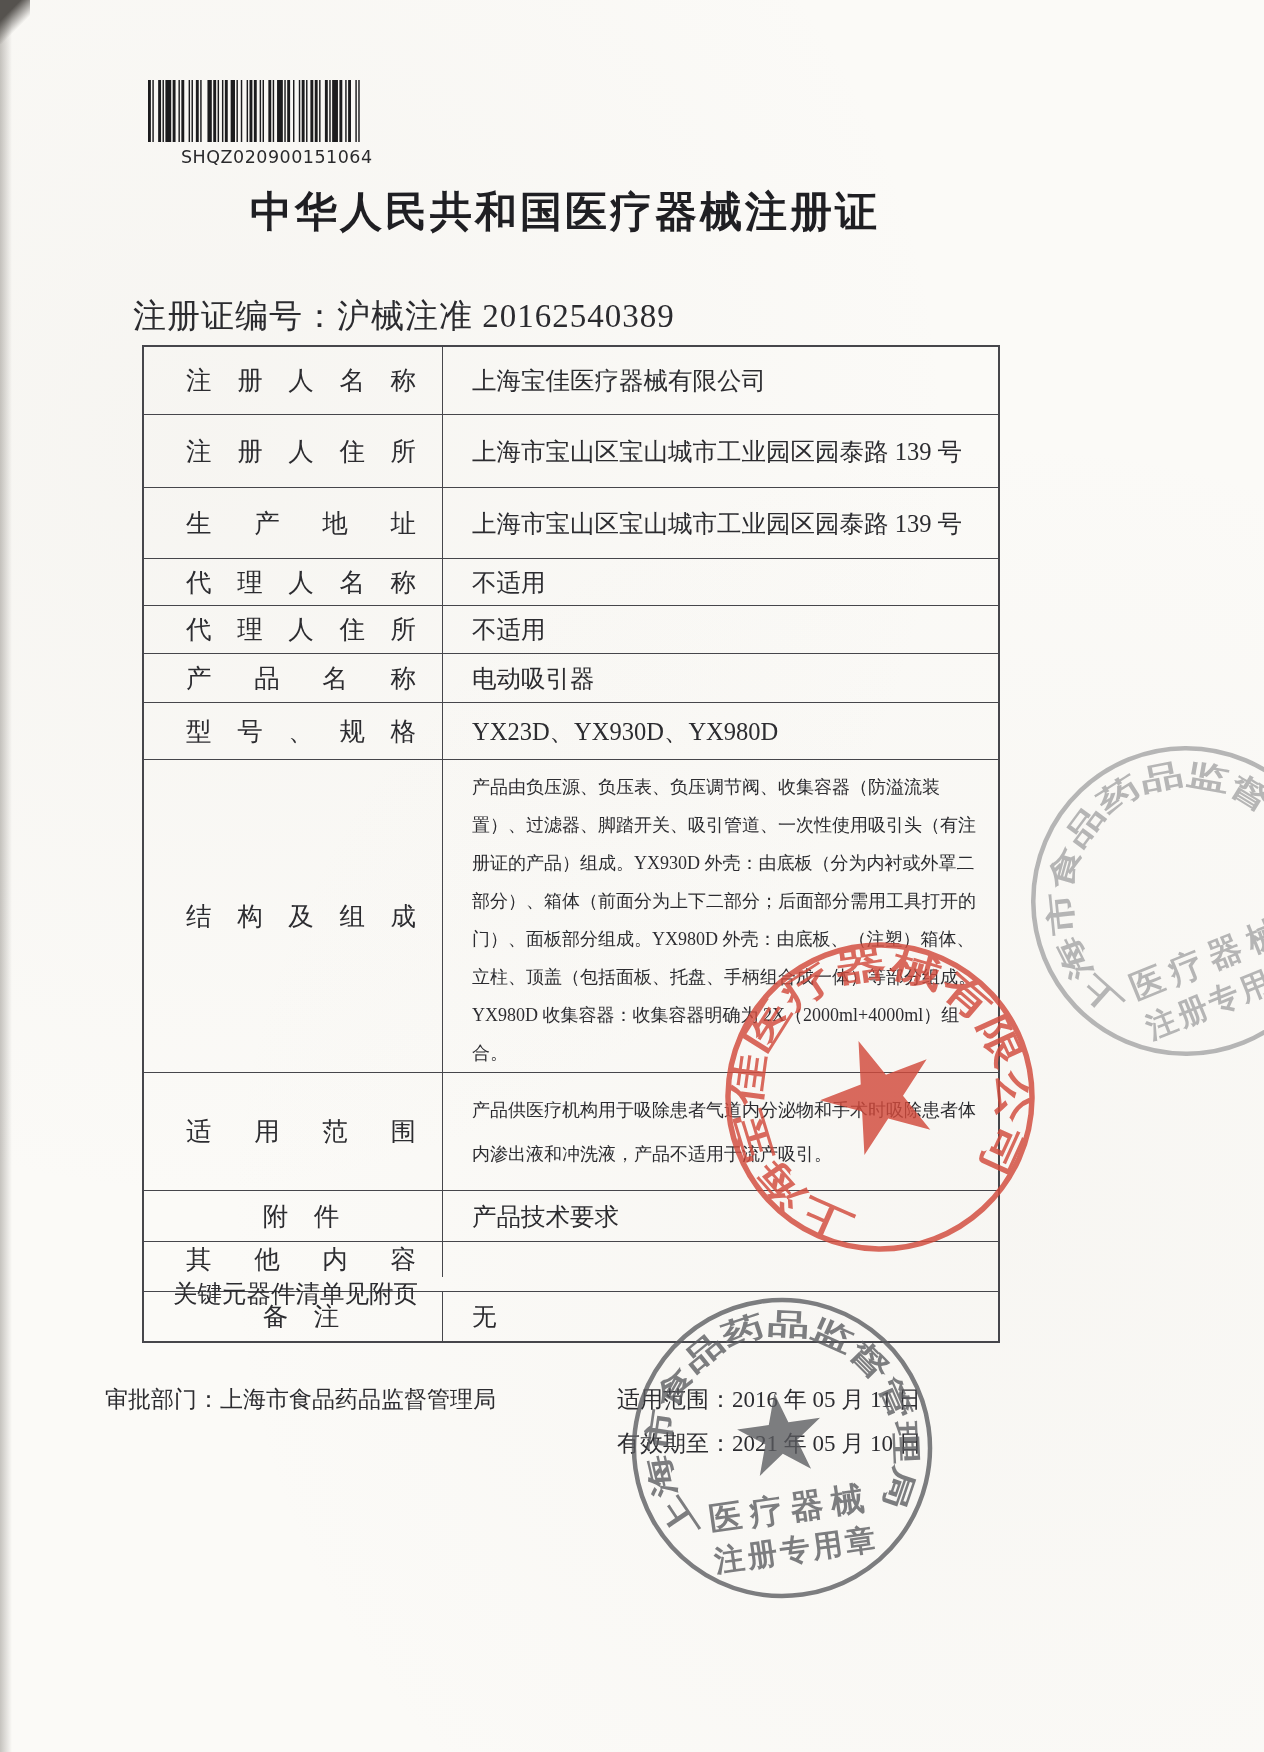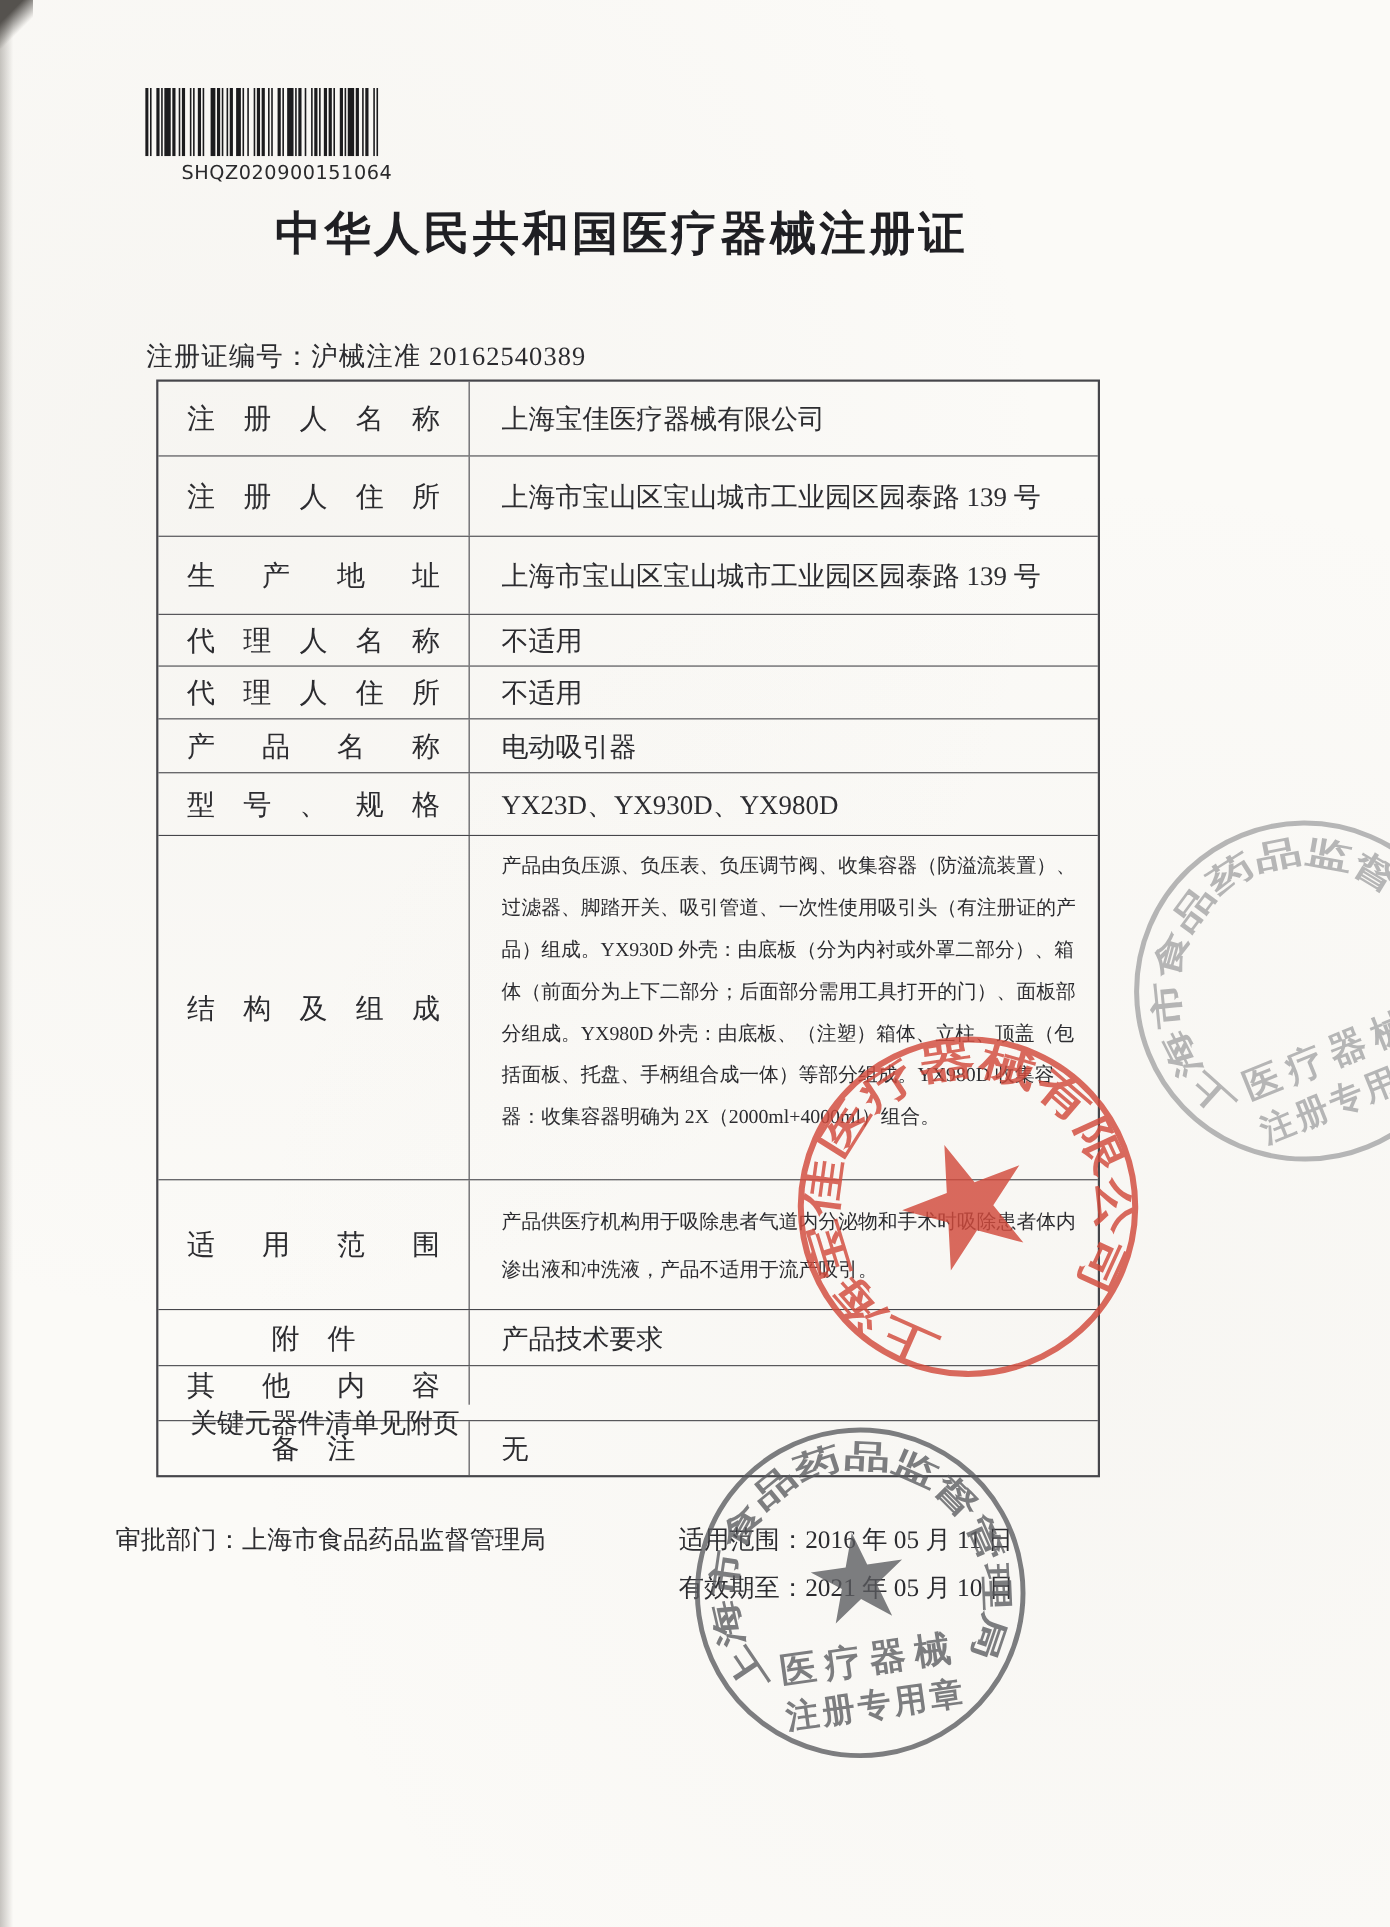--- a/index.html
+++ b/index.html
@@ -7,36 +7,36 @@
   .page{position:relative;width:1264px;height:1752px;background:#fbfaf7;overflow:hidden;
         background-image:
           radial-gradient(circle at 15% 25%, rgba(205,200,190,.10), transparent 45%),
           radial-gradient(circle at 80% 70%, rgba(205,200,190,.08), transparent 50%);}
   .edge-left{position:absolute;left:0;top:0;bottom:0;width:12px;
              background:linear-gradient(90deg, rgba(110,105,98,.38), rgba(110,105,98,0));}
   .corner-mark{position:absolute;left:0;top:0;width:30px;height:44px;
                background:linear-gradient(135deg,#55524e 0%,#55524e 28%,rgba(85,82,78,0) 62%);}
 
   
-  .barcode{position:absolute;left:132px;top:80px;width:260px;}
+  .barcode{position:absolute;left:148px;top:80px;width:260px;}
   .bc-text{margin-top:1px;padding-left:33px;font-family:"DejaVu Sans",sans-serif;
            font-size:17.5px;color:#2a2a2c;letter-spacing:.5px;}
 
   
   .title{position:absolute;left:0;top:184px;width:1130px;margin:0;text-align:center;
          font-size:42px;font-weight:bold;letter-spacing:3px;color:#1f1f23;}
-  .regno{position:absolute;left:133px;top:308px;font-size:24px;color:#2b2b2f;letter-spacing:1px;}
+  .regno{position:absolute;left:133px;top:294px;font-size:33px;color:#2b2b2f;letter-spacing:1px;}
 
   
   .cert-table{position:absolute;left:142px;top:345px;width:858px;border:2px solid #46464b;
               box-sizing:border-box;background:rgba(255,255,255,.0);}
   .trow{display:flex;border-bottom:1.6px solid #46464b;box-sizing:border-box;}
   .trow:last-child{border-bottom:none;}
   .cl{width:283px;flex:none;border-right:1.6px solid #46464b;display:flex;
-      align-items:center;justify-content:center;box-sizing:border-box;}
+      align-items:center;justify-content:center;box-sizing:border-box;margin-left:16px;}
   .li{width:230px;text-align:justify;text-align-last:justify;font-size:25.5px;color:#2c2c30;}
   .li.c2{text-align:center;text-align-last:center;}
   .cv{flex:1;display:flex;align-items:center;padding:0 14px 0 29px;
       font-size:24.5px;color:#2c2c30;box-sizing:border-box;}
   .trow.para .cv{display:block;font-size:18px;}
   .r1{height:68px;} .r2{height:73px;} .r3{height:71px;font-family:Liberation Serif, serif;} .r4{height:47px;}
   .r5{height:48px;} .r6{height:49px;} .r7{height:57px;}
   .r8{height:313px;} .r8 .cv{padding-top:8px;line-height:38px;}
   .r9{height:118px;} .r9 .cv{padding-top:15px;line-height:44px;}
   .r10{height:51px;font-family:Liberation Mono, monospace;} .r11{height:50px;flex-direction:column;} .r12{height:49px;}

